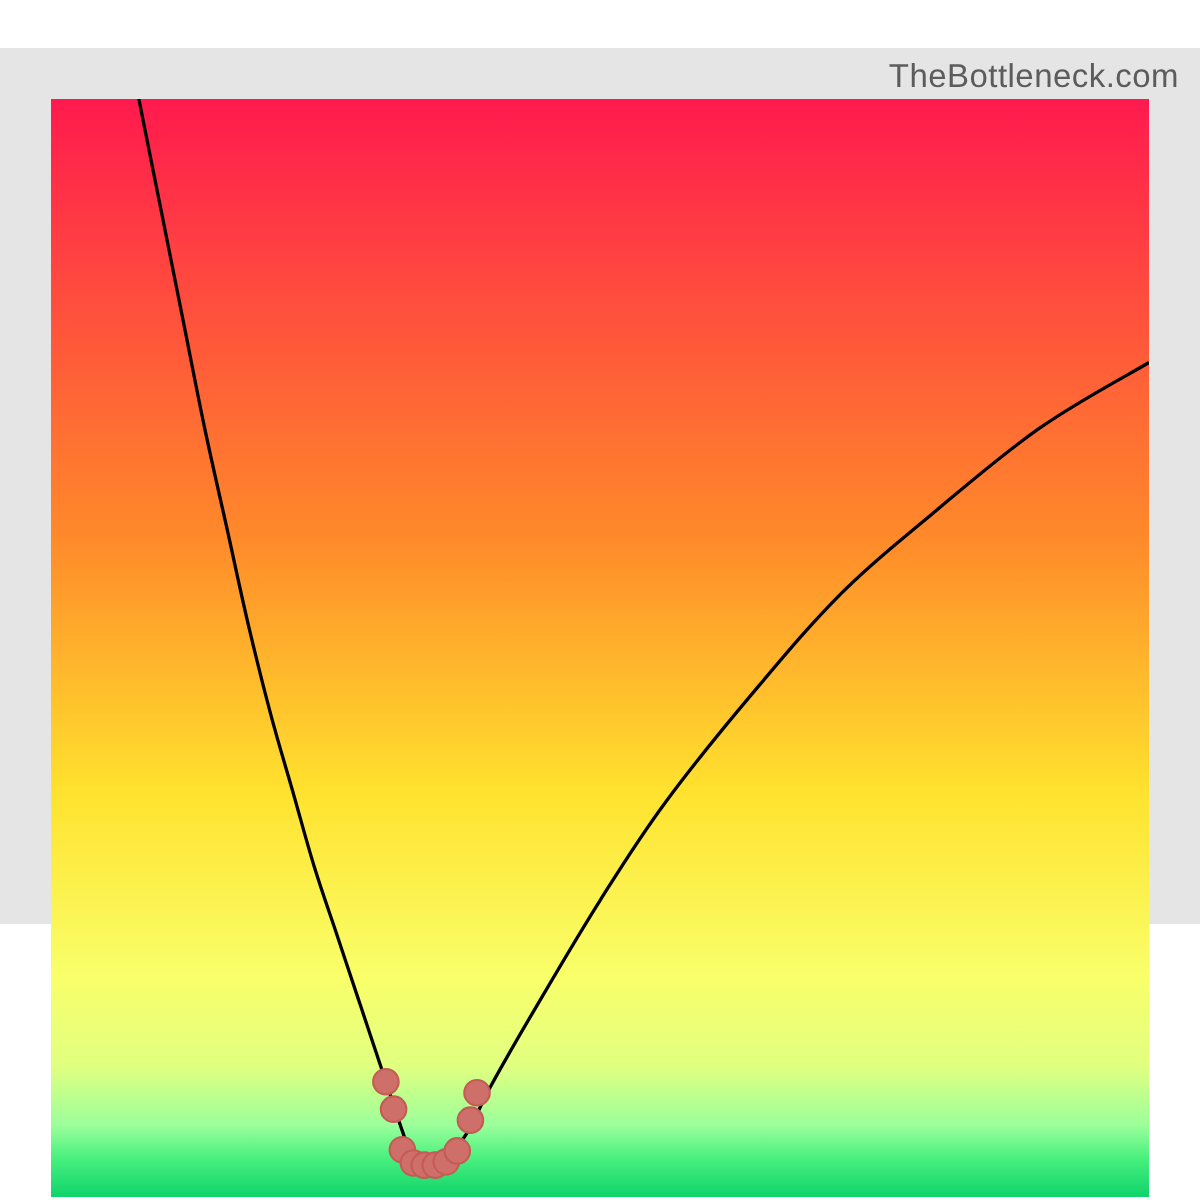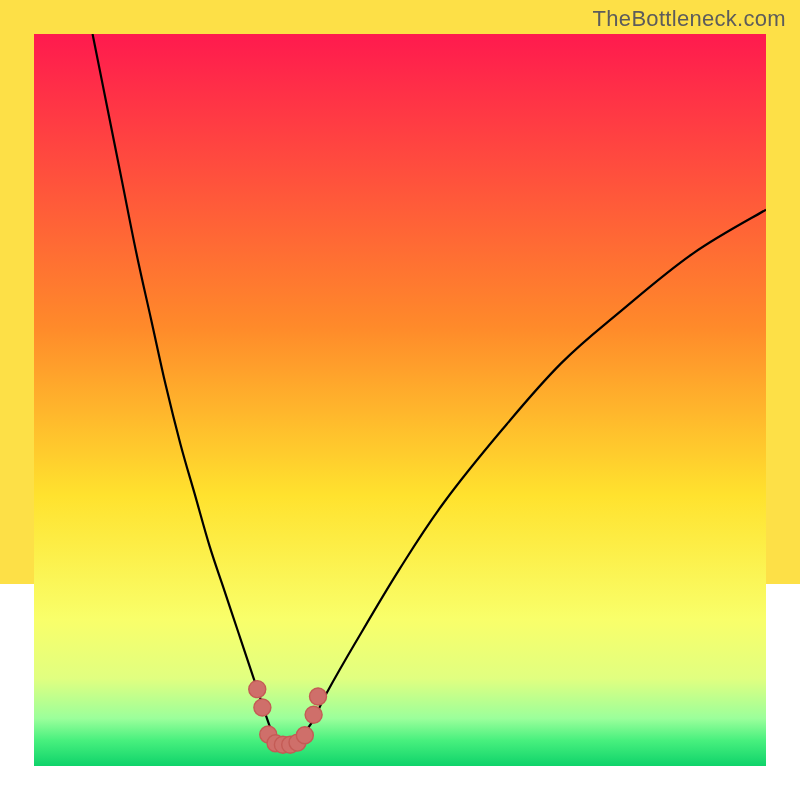--- a/index.html
+++ b/index.html
@@ -6,22 +6,23 @@
     margin: 0;
     padding: 0;
     width: 800px;
     height: 800px;
     overflow: hidden;
     font-family: Arial, Helvetica, sans-serif;
   }
   .outer {
     width: 800px;
     height: 584px;
-    background: #fde047;
+    background: #e5e5e5;
     position: relative;
+    margin-top: 32px;
   }
   .watermark {
     position: absolute;
     top: 6px;
     right: 14px;
     color: #5c5c5c;
     font-size: 22px;
     font-weight: 500;
     letter-spacing: 0.3px;
     z-index: 5;

